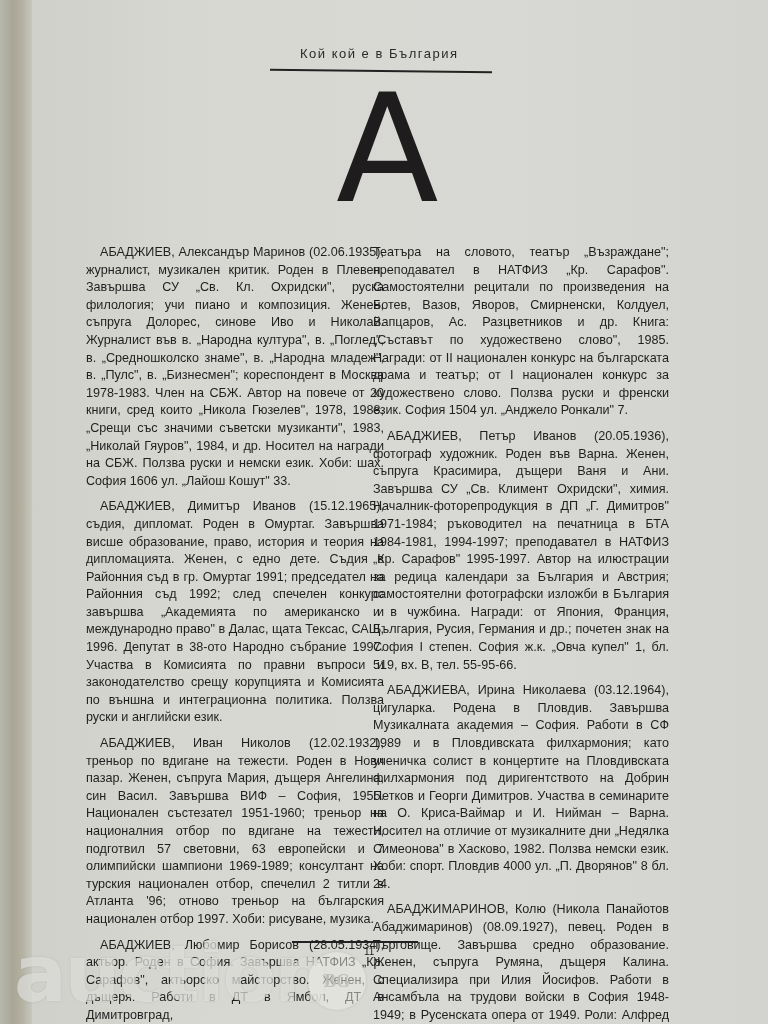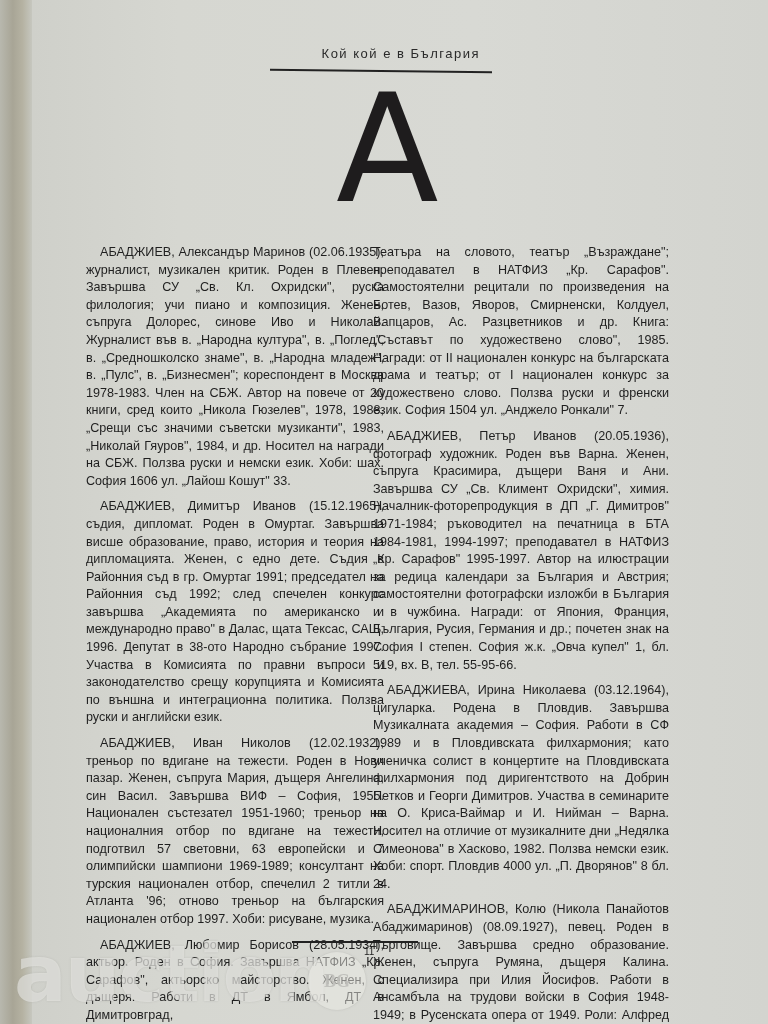--- a/index.html
+++ b/index.html
@@ -10,21 +10,21 @@
   }
   .spine {
     position:absolute; left:0; top:0; width:32px; height:1024px;
     background:linear-gradient(90deg,#b8b8ae 0%,#a8a596 40%,#b5b2a2 70%,#c6c7bf 100%);
   }
   .page {
     position:absolute; left:32px; top:0; width:736px; height:1024px;
     background:linear-gradient(90deg,#cfd0ca 0%,#d6d7d1 20%,#d8d9d4 60%,#d3d4cf 100%);
   }
   .running-head {
-    position:absolute; left:300px; top:46px; width:180px; text-align:right;
+    position:absolute; left:300px; top:46px; width:180px; text-align:left;
     font-size:13px; letter-spacing:1.5px; color:#2a2a2a;
   }
   .head-rule {
     position:absolute; left:270px; top:70px; width:222px; height:2px;
     background:#222; transform:rotate(0.6deg);
   }
   .big-letter {
     position:absolute; left:336px; top:84px; width:100px; height:130px;
     font-family:"DejaVu Sans", sans-serif; font-size:150px; line-height:130px;
     color:#1e1c1d; text-align:center; font-weight:normal;

